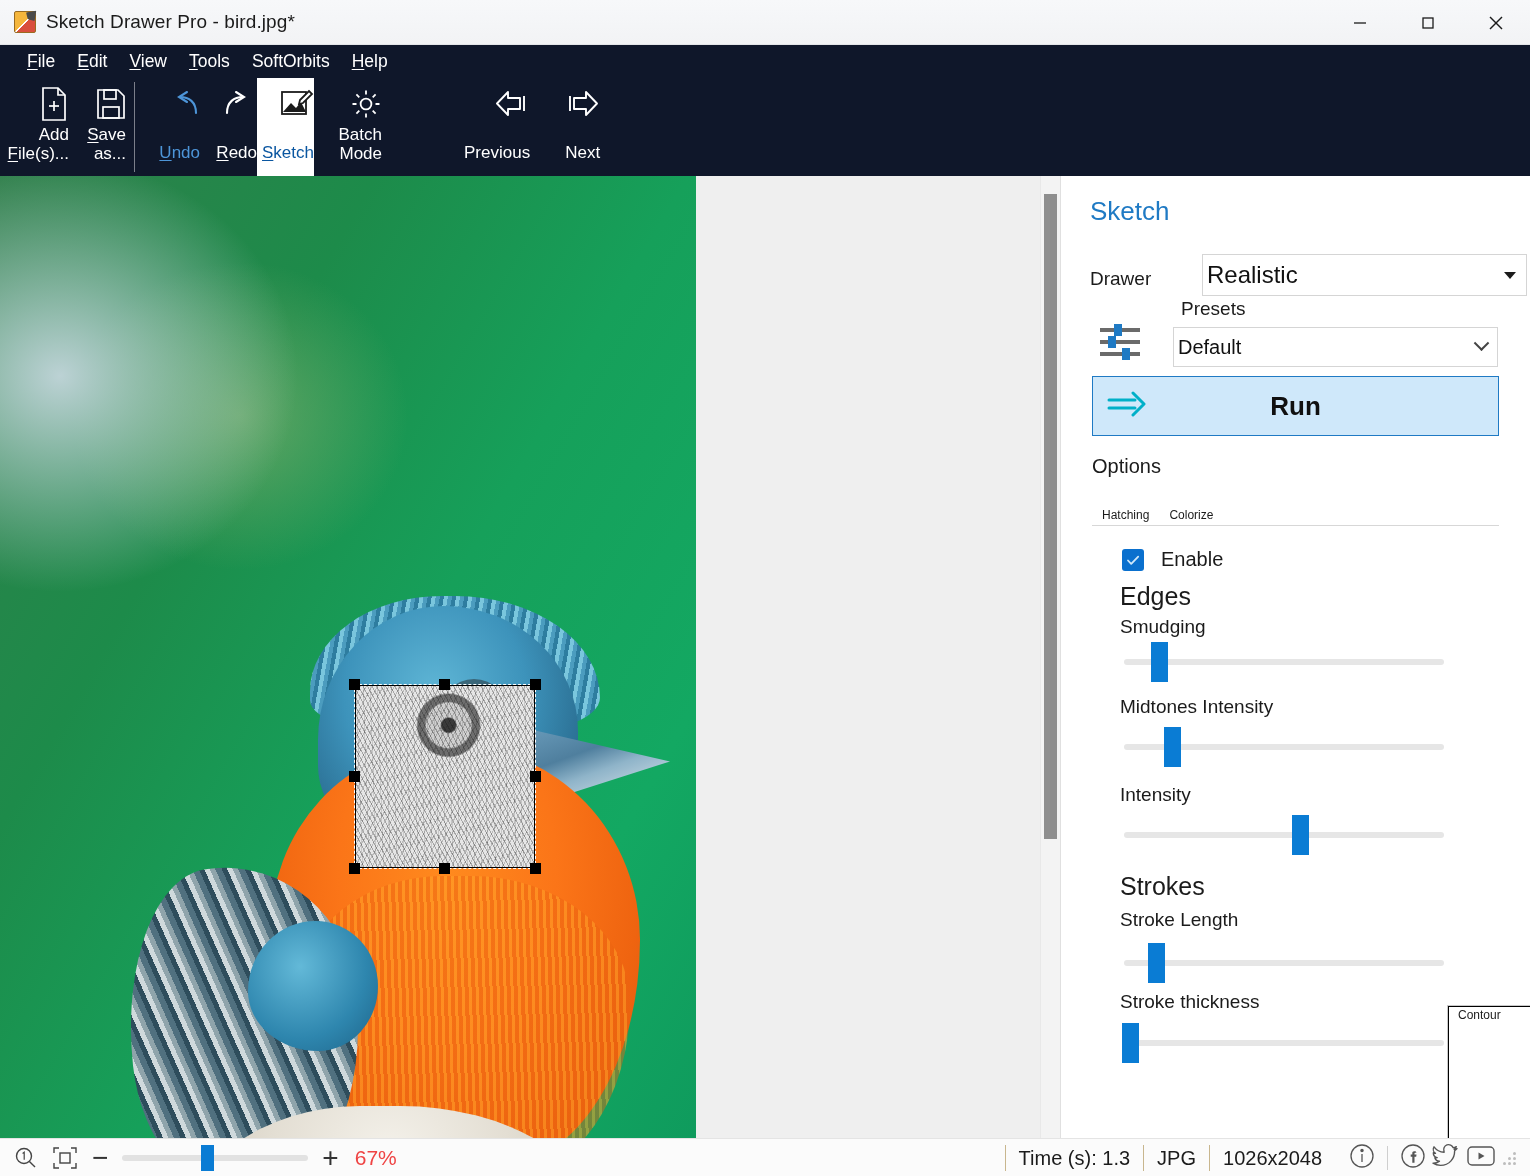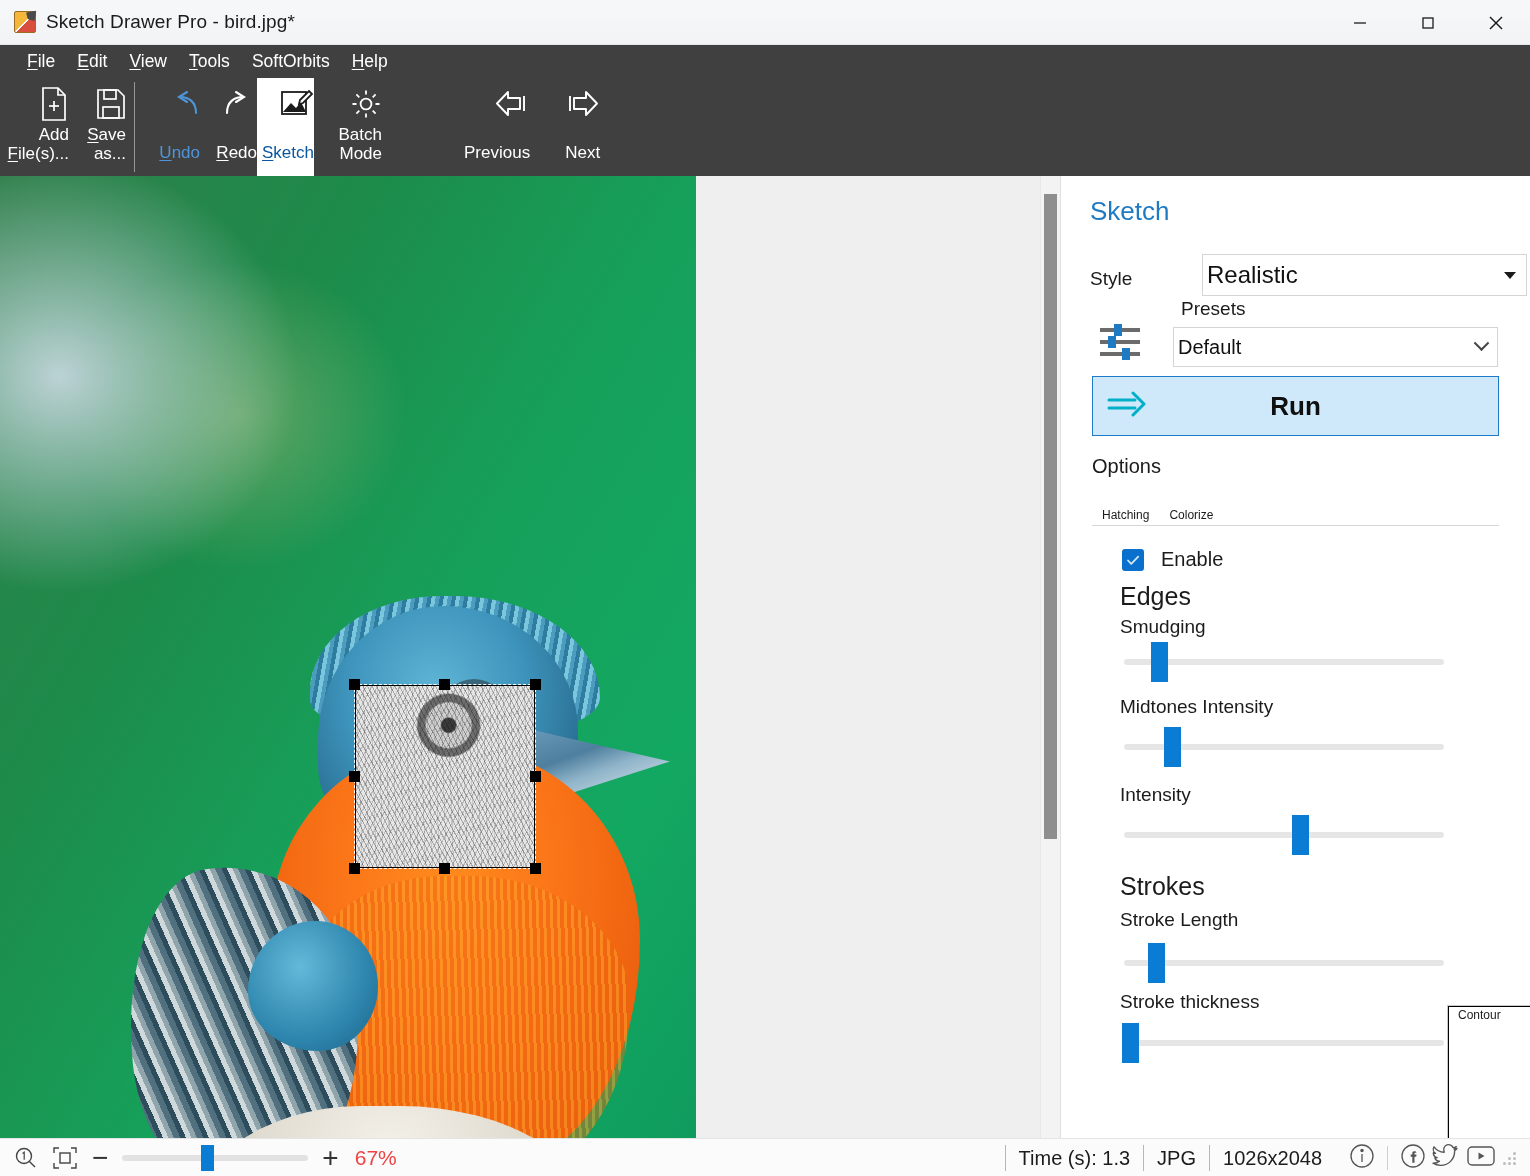--- a/index.html
+++ b/index.html
@@ -43,21 +43,21 @@
   .winbtns { position: absolute; right: 0; top: 0; height: 45px; display: flex; }
   .winbtn {
     width: 68px; height: 45px; display: flex; align-items: center; justify-content: center;
     color: #1b1b1b;
   }
   .winbtn svg { display: block; }
 
   
   .ribbon {
     position: absolute; left: 0; top: 45px; width: 1530px; height: 143px;
-    background: #404040;
+    background: #0f172a;
   }
   .menubar {
     position: absolute; left: 0; top: 0; height: 33px; width: 100%;
     display: flex; align-items: center; padding-left: 16px; gap: 0px;
   }
   .menuitem {
     color: #ffffff; font-size: 17.5px; padding: 2px 11px; white-space: nowrap;
     line-height: 1;
   }
   .menuitem u { text-underline-offset: 2px; }
@@ -477,21 +477,21 @@
         <line x1="2" y1="8" x2="42" y2="8" stroke="#6b6b6b" stroke-width="4"></line>
         <line x1="2" y1="20" x2="42" y2="20" stroke="#6b6b6b" stroke-width="4"></line>
         <line x1="2" y1="32" x2="42" y2="32" stroke="#6b6b6b" stroke-width="4"></line>
         <rect x="16" y="2" width="8" height="12" fill="#1f7ac4"></rect>
         <rect x="10" y="14" width="8" height="12" fill="#1f7ac4"></rect>
         <rect x="24" y="26" width="8" height="12" fill="#1f7ac4"></rect>
       </svg>
     </div>
 
     <div class="row-style">
-      <div class="lbl-style">Style</div>
+      <div class="lbl-style">Drawer</div>
       <div class="combo style">
         <span class="val">Realistic</span>
         <span class="caret-solid"></span>
       </div>
     </div>
 
     <div class="lbl-presets">Presets</div>
     <div class="combo presets">
       <span class="val">Default</span>
       <span class="caret-thin"></span>

